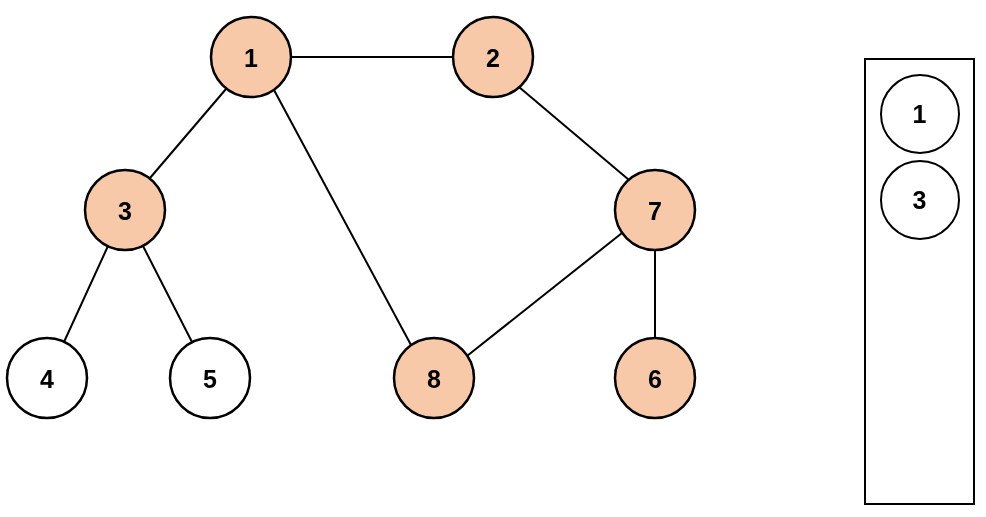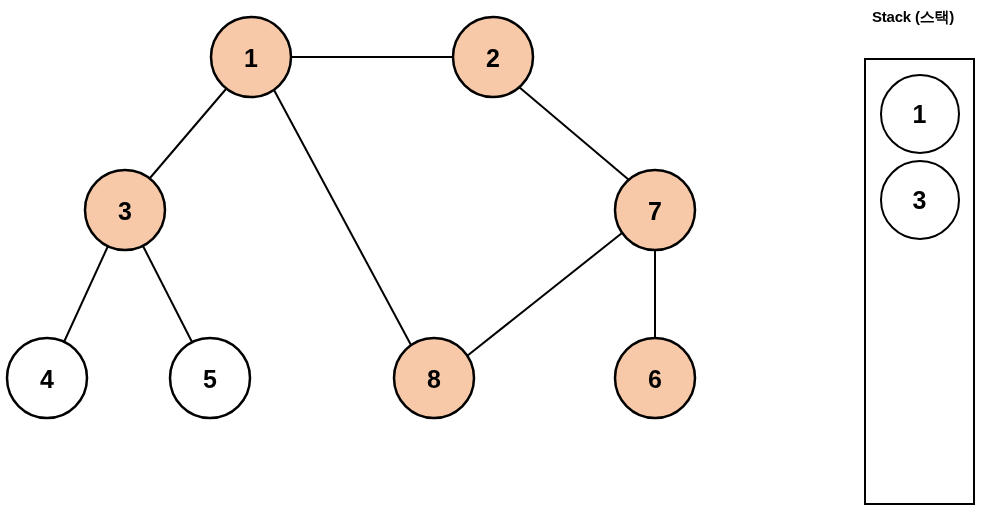--- a/index.html
+++ b/index.html
@@ -158,21 +158,20 @@
           </g>
           <g>
             <circle cx="655" cy="378" r="40" class="node-circle" fill="#F7C9A8" stroke="#000000"></circle>
             <text x="655" y="379" class="node-label">6</text>
           </g>
         </g>
     </svg>
   </div>
 
   <div id="stack-panel">
-    <div id="stack-title">Stack (스택)</div>
     <div id="stack-box"></div>
     <div id="stack-items">
         <div class="stack-slot" style="top: 16px;">
           <div class="stack-circle">1</div>
         </div>
         <div class="stack-slot" style="top: 102px;">
           <div class="stack-circle">3</div>
         </div>
       </div>
   </div>

